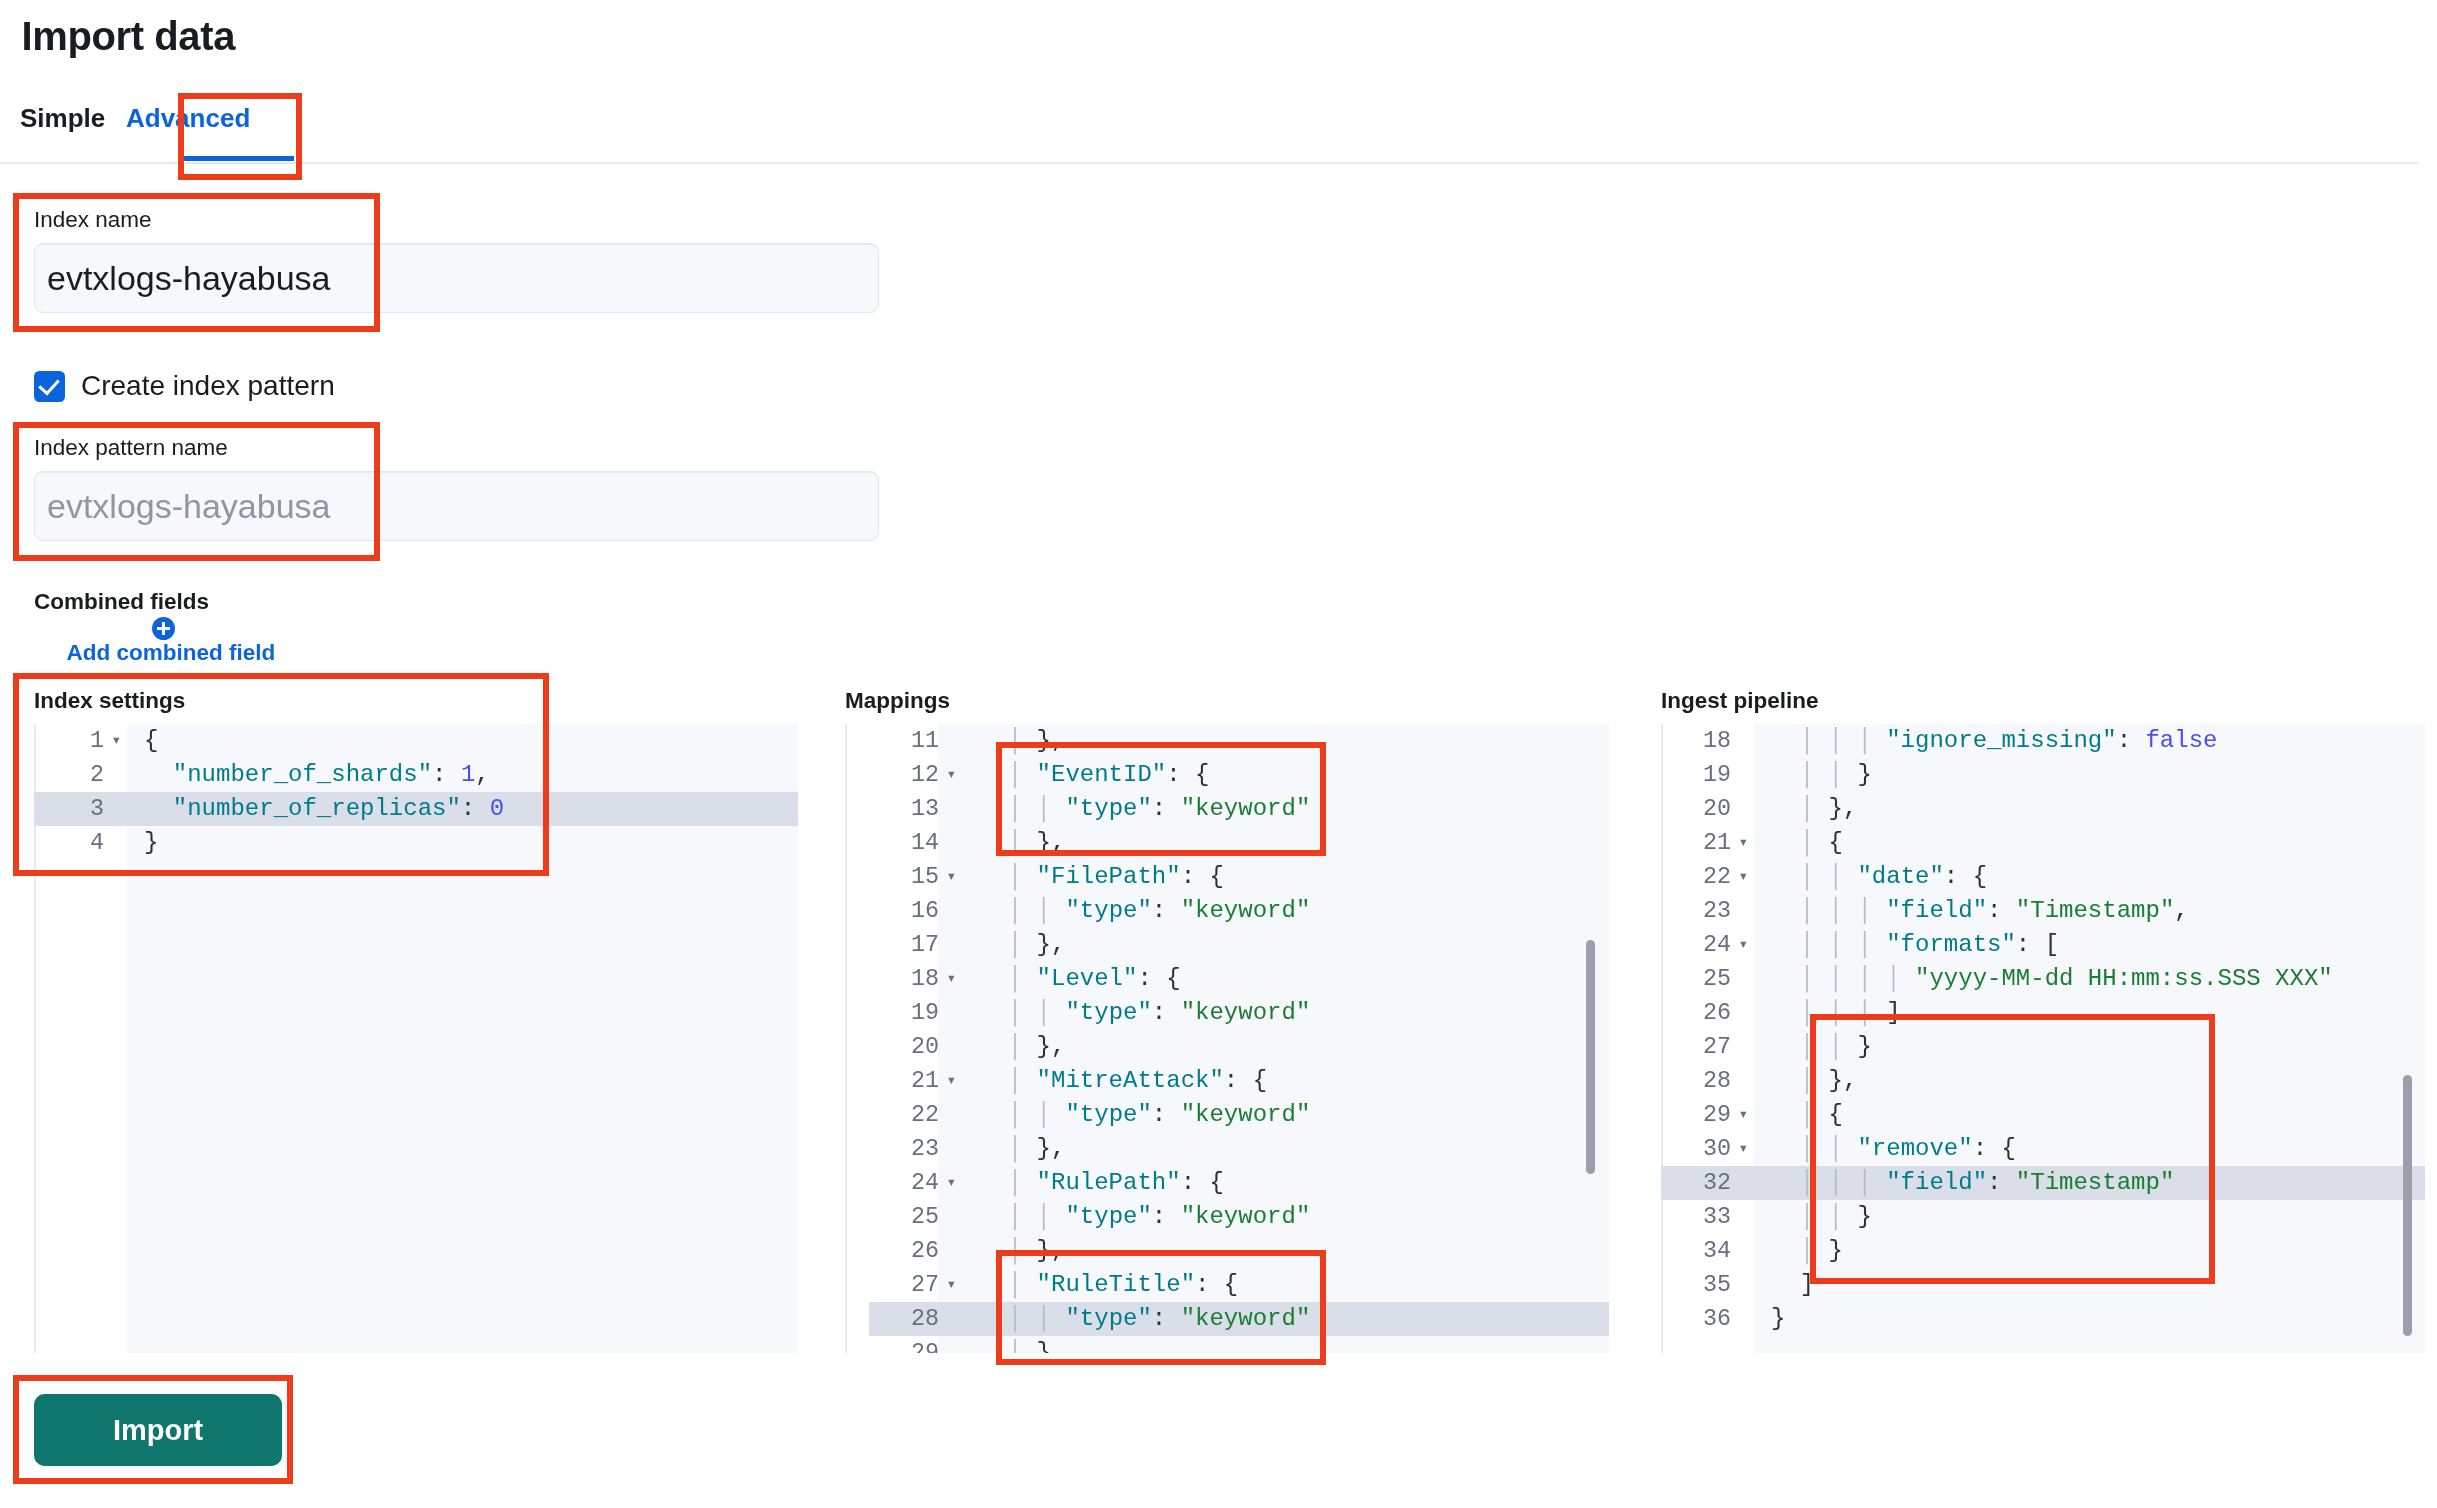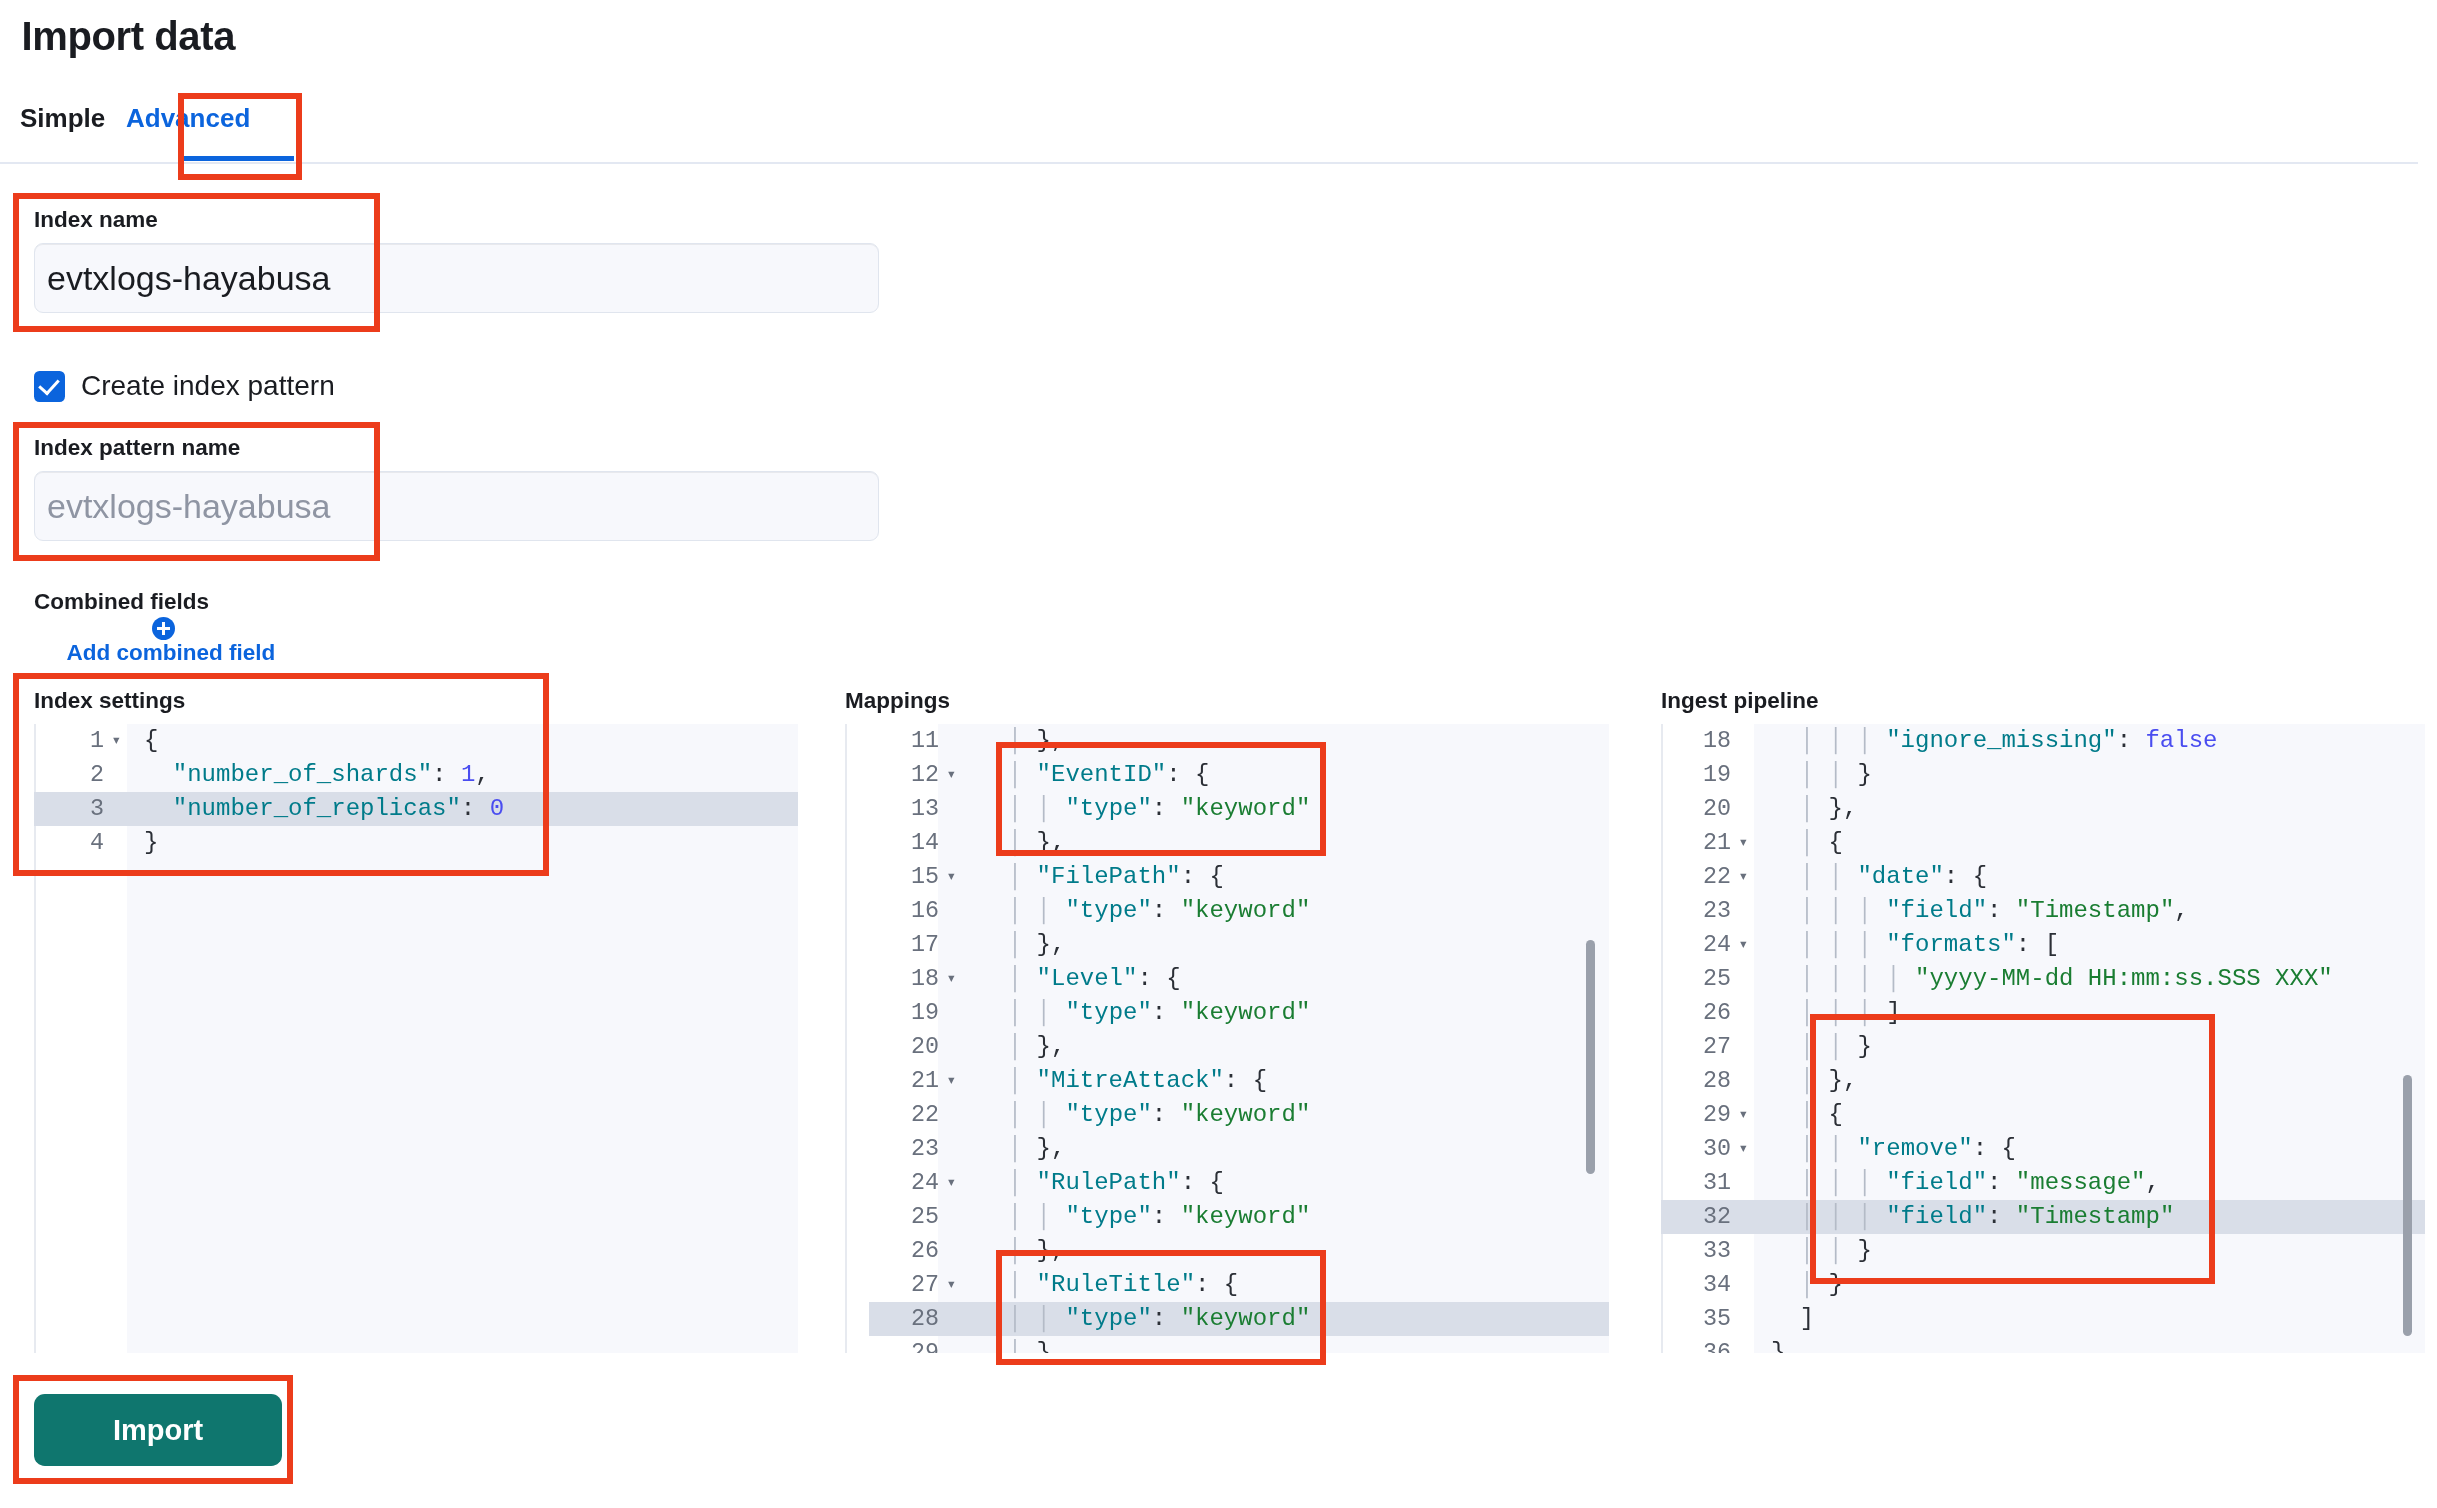--- a/index.html
+++ b/index.html
@@ -37,21 +37,21 @@
   .tab-simple { left:0px; color:#1a1c21; }
   .tab-advanced { left:106px; color:#0b64dd; }
   .tab-underline {
     position:absolute; left:184px; top:156px; width:110px; height:5.4px;
     background:#0b64dd;
   }
 
   
   .form-label {
     position:absolute;
-    font-size:22.5px; font-weight:bold; color:#1a1c21;
+    font-size:22.5px; font-weight:normal; color:#1a1c21;
   }
   .field {
     position:absolute;
     background:#f7f8fc;
     border:0.9px solid #e0e5ee;
     border-radius:9px;
     box-shadow: 0 0.9px 0 rgba(0,0,0,0.06) inset;
     font-size:34px;
     padding:0 12px;
     display:flex; align-items:center;
@@ -229,21 +229,20 @@
       <div class="code-line"><span class="ln">21</span><span class="fold">▾</span><span class="src"><span class="guide">  │ </span><span class="p">{</span></span></div>
       <div class="code-line"><span class="ln">22</span><span class="fold">▾</span><span class="src"><span class="guide">  │ │ </span><span class="k">"date"</span><span class="p">: {</span></span></div>
       <div class="code-line"><span class="ln">23</span><span class="src"><span class="guide">  │ │ │ </span><span class="k">"field"</span><span class="p">: </span><span class="s">"Timestamp"</span><span class="p">,</span></span></div>
       <div class="code-line"><span class="ln">24</span><span class="fold">▾</span><span class="src"><span class="guide">  │ │ │ </span><span class="k">"formats"</span><span class="p">: [</span></span></div>
       <div class="code-line"><span class="ln">25</span><span class="src"><span class="guide">  │ │ │ │ </span><span class="s">"yyyy-MM-dd HH:mm:ss.SSS XXX"</span></span></div>
       <div class="code-line"><span class="ln">26</span><span class="src"><span class="guide">  │ │ │ </span><span class="p">]</span></span></div>
       <div class="code-line"><span class="ln">27</span><span class="src"><span class="guide">  │ │ </span><span class="p">}</span></span></div>
       <div class="code-line"><span class="ln">28</span><span class="src"><span class="guide">  │ </span><span class="p">},</span></span></div>
       <div class="code-line"><span class="ln">29</span><span class="fold">▾</span><span class="src"><span class="guide">  │ </span><span class="p">{</span></span></div>
       <div class="code-line"><span class="ln">30</span><span class="fold">▾</span><span class="src"><span class="guide">  │ │ </span><span class="k">"remove"</span><span class="p">: {</span></span></div>
-      <div class="code-line"><span class="ln">31</span><span class="src"><span class="guide">  │ │ │ </span><span class="k">"field"</span><span class="p">: </span><span class="s">"message"</span><span class="p">,</span></span></div>
       <div class="code-line hl"><span class="ln">32</span><span class="src"><span class="guide">  │ │ │ </span><span class="k">"field"</span><span class="p">: </span><span class="s">"Timestamp"</span></span></div>
       <div class="code-line"><span class="ln">33</span><span class="src"><span class="guide">  │ │ </span><span class="p">}</span></span></div>
       <div class="code-line"><span class="ln">34</span><span class="src"><span class="guide">  │ </span><span class="p">}</span></span></div>
       <div class="code-line"><span class="ln">35</span><span class="src"><span class="guide">  </span><span class="p">]</span></span></div>
       <div class="code-line"><span class="ln">36</span><span class="src"><span class="p">}</span></span></div>
     </div>
   <div class="vscroll" style="right:12.6px; top:351px; height:261px;"></div>
 </div>
 
 <button class="btn-import">Import</button>

